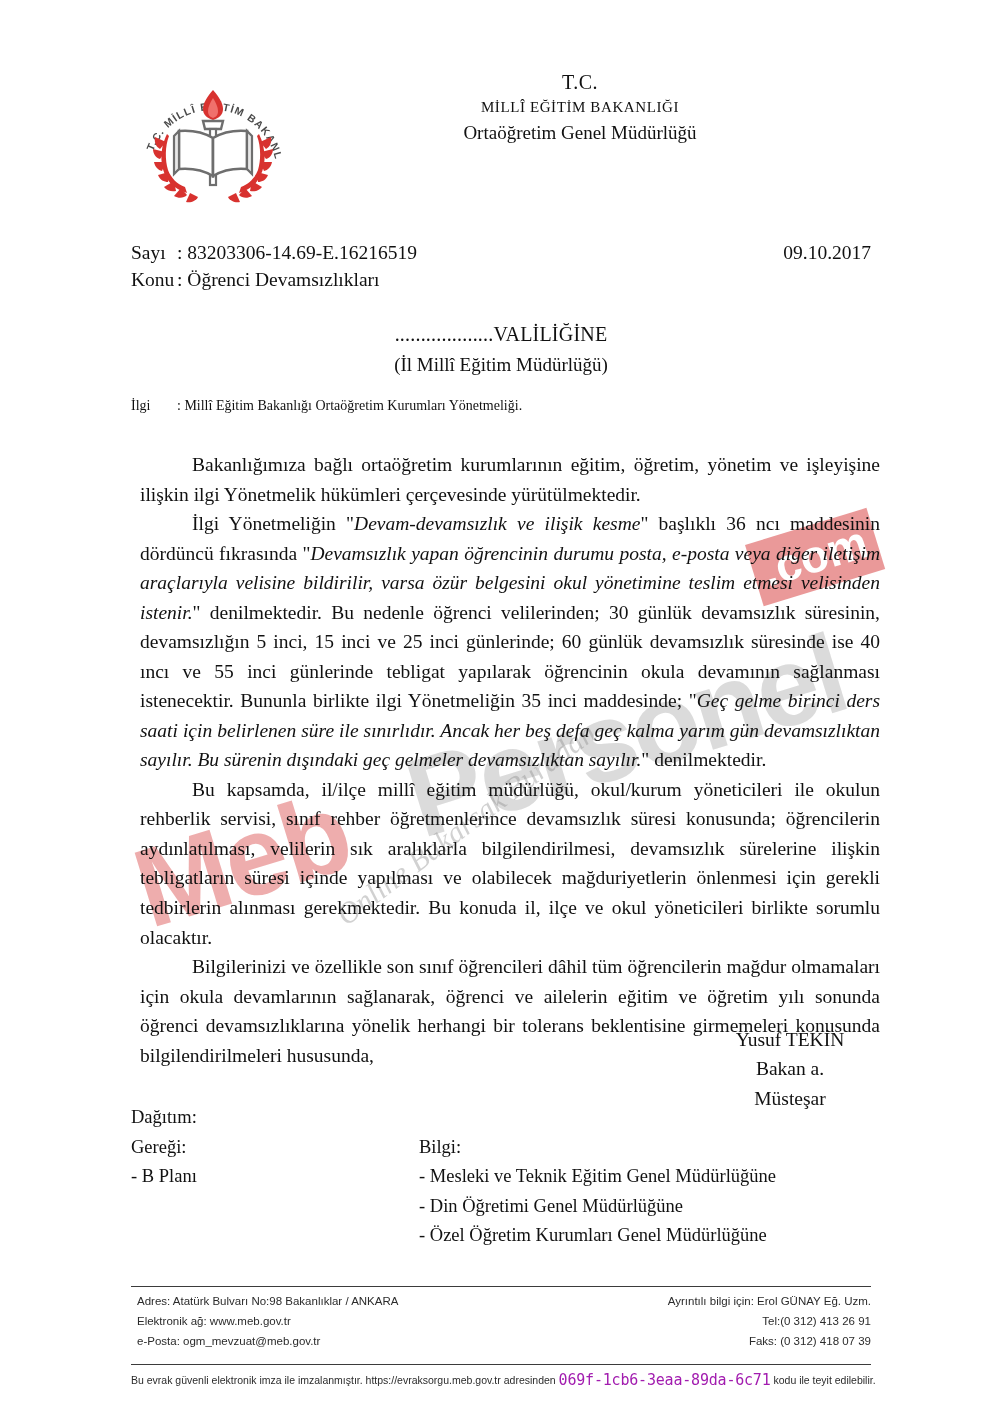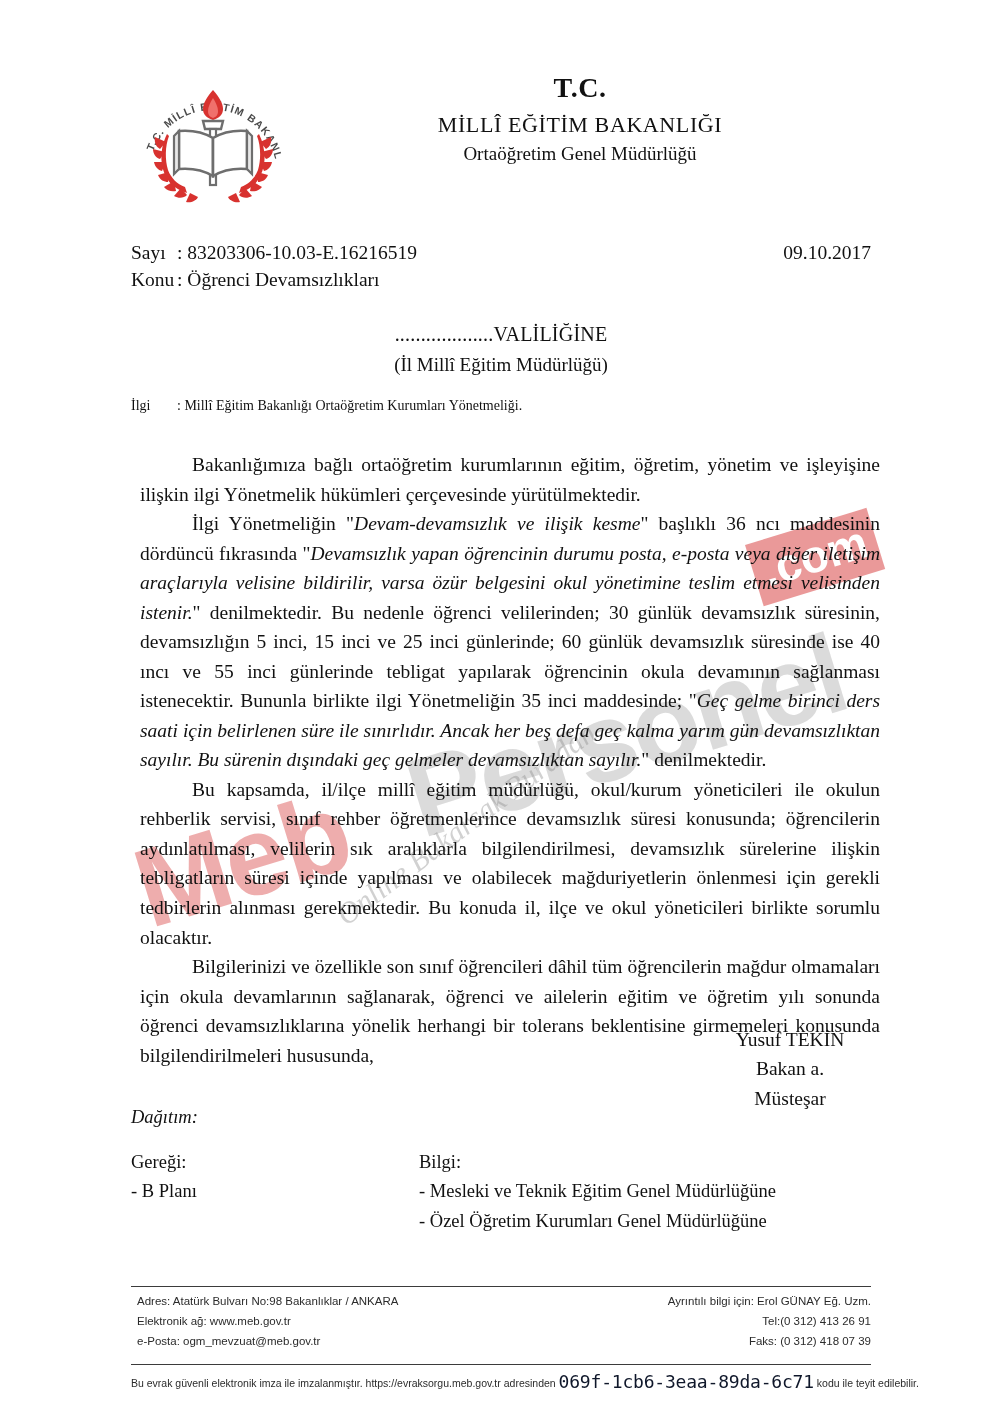--- a/index.html
+++ b/index.html
@@ -96,22 +96,22 @@
     height: 135px;
   }
   .org-block {
     position: absolute;
     left: 300px;
     top: 68px;
     width: 560px;
     text-align: center;
     line-height: 1.45;
   }
-  .org-tc { font-size: 28px; letter-spacing: 0.5px; font-weight: bold; }
-  .org-name { font-size: 22px; letter-spacing: 0.6px; }
+  .org-tc { font-size: 20px; letter-spacing: 0.5px; }
+  .org-name { font-size: 15px; letter-spacing: 0.6px; }
   .org-dept { font-size: 19px; }
 
   
   .meta {
     position: absolute;
     left: 131px;
     top: 238px;
     width: 740px;
     font-size: 19.5px;
     line-height: 1.5;
@@ -176,21 +176,21 @@
 
   
   .distribution {
     position: absolute;
     left: 131px;
     top: 1103px;
     width: 760px;
     font-size: 18.5px;
     line-height: 1.58;
   }
-  .dist-title { margin-bottom: 16px; font-style: italic; }
+  .dist-title { margin-bottom: 1px; }
   .dist-cols { position: relative; }
   .dist-col-left {
     position: absolute;
     left: 0; top: 0;
     width: 250px;
   }
   .dist-col-right {
     position: absolute;
     left: 268px; top: 0;
     width: 490px;
@@ -242,23 +242,23 @@
     top: 1371px;
     width: 740px;
     text-align: center;
     font-family: "Liberation Sans", sans-serif;
     font-size: 10.5px;
     color: #2b2b2b;
     white-space: nowrap;
   }
   .verify .code {
     font-family: "DejaVu Sans Mono", monospace;
-    font-size: 18px;
+    font-size: 15px;
     letter-spacing: -0.2px;
-    color: #0f172a;
+    color: #a21caf;
     vertical-align: -1px;
   }
 </style>
 </head>
 <body>
 
 <div class="page">
 
   <div class="wm-layer">
     <div class="wm-meb">Meb</div>
@@ -322,21 +322,21 @@
 
       <div class="org-block">
         <div class="org-tc">T.C.</div>
         <div class="org-name">MİLLÎ EĞİTİM BAKANLIĞI</div>
         <div class="org-dept">Ortaöğretim Genel Müdürlüğü</div>
       </div>
     </div>
 
     <div class="meta">
       <div class="meta-row">
-        <span class="meta-label">Sayı</span><span>: 83203306-10.03-E.16216519</span>
+        <span class="meta-label">Sayı</span><span>: 83203306-14.69-E.16216519</span>
         <span class="meta-date">09.10.2017</span>
       </div>
       <div class="meta-row">
         <span class="meta-label">Konu</span><span>: Öğrenci Devamsızlıkları</span>
       </div>
     </div>
 
     <div class="recipient">
       <div class="r1">...................VALİLİĞİNE</div>
       <div class="r2">(İl Millî Eğitim Müdürlüğü)</div>
@@ -362,20 +362,21 @@
     <div class="distribution">
       <div class="dist-title">Dağıtım:</div>
       <div class="dist-cols">
         <div class="dist-col-left">
           <div class="dist-head">Gereği:</div>
           <div class="dist-item">- B Planı</div>
         </div>
         <div class="dist-col-right">
           <div class="dist-head">Bilgi:</div>
           <div class="dist-item">- Mesleki ve Teknik Eğitim Genel Müdürlüğüne</div>
+          <div class="dist-item">- Din Öğretimi Genel Müdürlüğüne</div>
           <div class="dist-item">- Özel Öğretim Kurumları Genel Müdürlüğüne</div>
         </div>
       </div>
     </div>
 
     <div class="footer-rule"></div>
     <div class="footer">
       <div class="footer-left">
         <div>Adres: Atatürk Bulvarı No:98 Bakanlıklar / ANKARA</div>
         <div>Elektronik ağ: www.meb.gov.tr</div>

